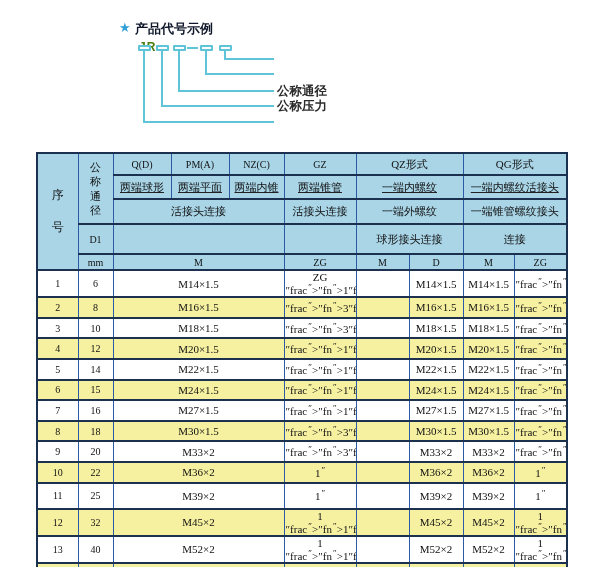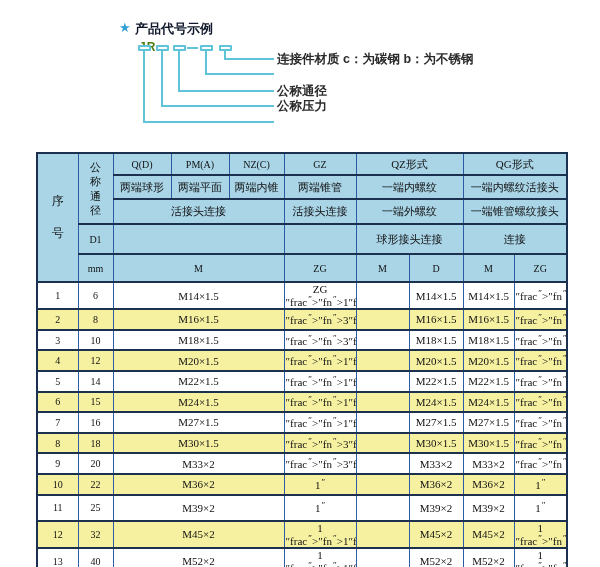--- a/index.html
+++ b/index.html
@@ -73,21 +73,20 @@
   <span class="cline" style="left:224px;top:58px;width:50px;height:2px"></span>
   <span class="cline" style="left:205px;top:51px;width:2px;height:24px"></span>
   <span class="cline" style="left:205px;top:73px;width:69px;height:2px"></span>
   <span class="cline" style="left:178px;top:51px;width:2px;height:41px"></span>
   <span class="cline" style="left:178px;top:90px;width:96px;height:2px"></span>
   <span class="cline" style="left:161px;top:51px;width:2px;height:56px"></span>
   <span class="cline" style="left:161px;top:105px;width:113px;height:2px"></span>
   <span class="cline" style="left:143px;top:51px;width:2px;height:72px"></span>
   <span class="cline" style="left:143px;top:121px;width:131px;height:2px"></span>
 
-  <div class="diag-label" style="top:52px">连接件材质  c：为碳钢  b：为不锈钢</div>
   <div class="diag-label" style="top:84px">公称通径</div>
   <div class="diag-label" style="top:99px">公称压力</div>
 
 
   <table class="ref">
     <colgroup>
       <col style="width:41px">
         <col style="width:35px">
         <col style="width:58px">
         <col style="width:58px">
@@ -114,42 +113,42 @@
               <span>径</span>
             </div>
           </th>
           <th class="latin">Q(D)</th>
           <th class="latin">PM(A)</th>
           <th class="latin">NZ(C)</th>
           <th class="latin">GZ</th>
           <th colspan="2">QZ形式</th>
           <th colspan="2">QG形式</th>
         </tr>
-        <tr style="height: 24px;">
+        <tr style="height: 24px; text-decoration: underline;">
           <th>两端球形</th>
           <th>两端平面</th>
           <th>两端内锥</th>
           <th>两端锥管</th>
           <th colspan="2">一端内螺纹</th>
           <th colspan="2">一端内螺纹活接头</th>
         </tr>
         <tr style="height: 25px;">
           <th colspan="3">活接头连接</th>
           <th>活接头连接</th>
           <th colspan="2">一端外螺纹</th>
           <th colspan="2">一端锥管螺纹接头</th>
         </tr>
         <tr style="height: 30px;">
           <th class="latin">D1</th>
           <th colspan="3"></th>
           <th></th>
           <th colspan="2">球形接头连接</th>
           <th colspan="2">连接</th>
         </tr>
-        <tr style="height: 28px;">
+        <tr style="height: 16px;">
           <th class="latin">mm</th>
           <th colspan="3" class="latin">M</th>
           <th class="latin">ZG</th>
           <th class="latin">M</th>
           <th class="latin">D</th>
           <th class="latin">M</th>
           <th class="latin">ZG</th>
         </tr>
       </thead>
     <tbody id="ref-body">

